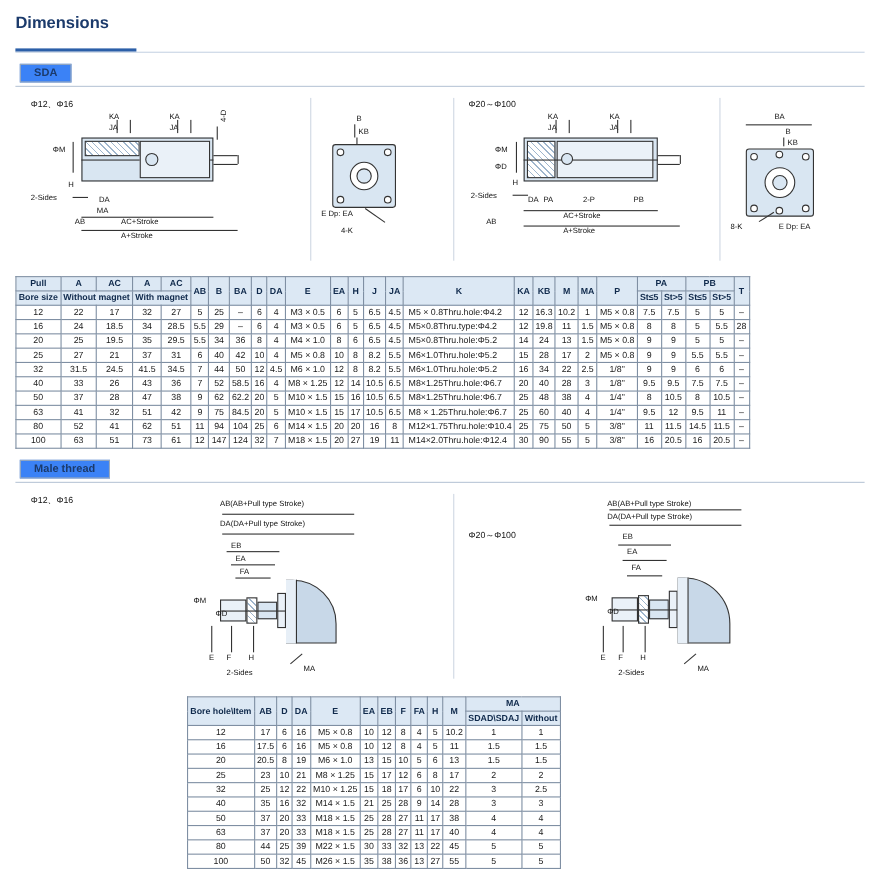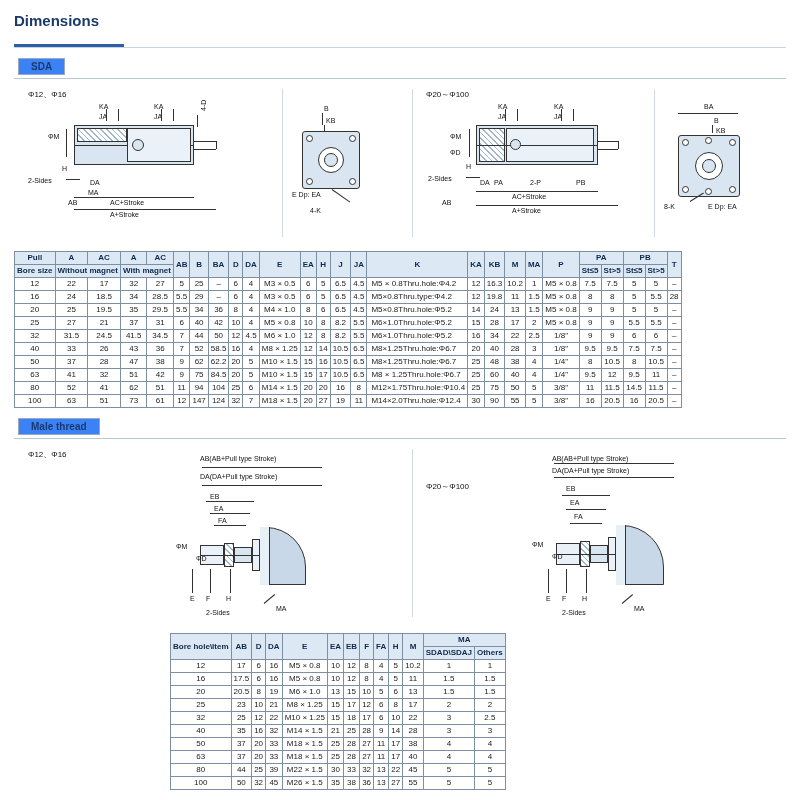--- a/index.html
+++ b/index.html
@@ -681,21 +681,21 @@
       <th rowspan="2">EA</th>
       <th rowspan="2">EB</th>
       <th rowspan="2">F</th>
       <th rowspan="2">FA</th>
       <th rowspan="2">H</th>
       <th rowspan="2">M</th>
       <th colspan="2">MA</th>
     </tr>
     <tr>
       <th>SDAD\SDAJ</th>
-      <th>Others</th>
+      <th>Without</th>
     </tr>
   </thead>
   <tbody id="male-body">
       <tr>
         <td>12</td>
         <td>17</td>
         <td>6</td>
         <td>16</td>
         <td>M5 × 0.8</td>
         <td>10</td>

